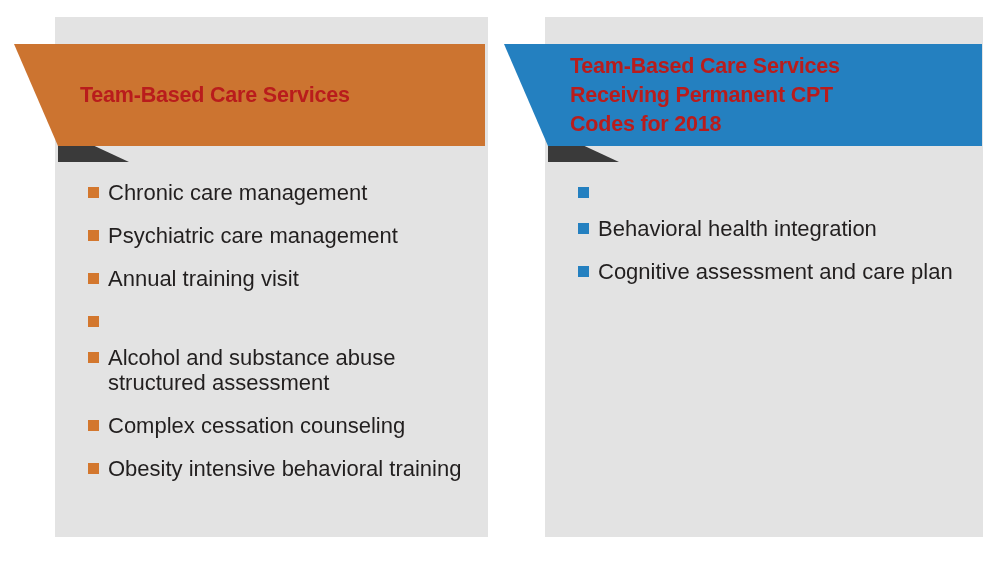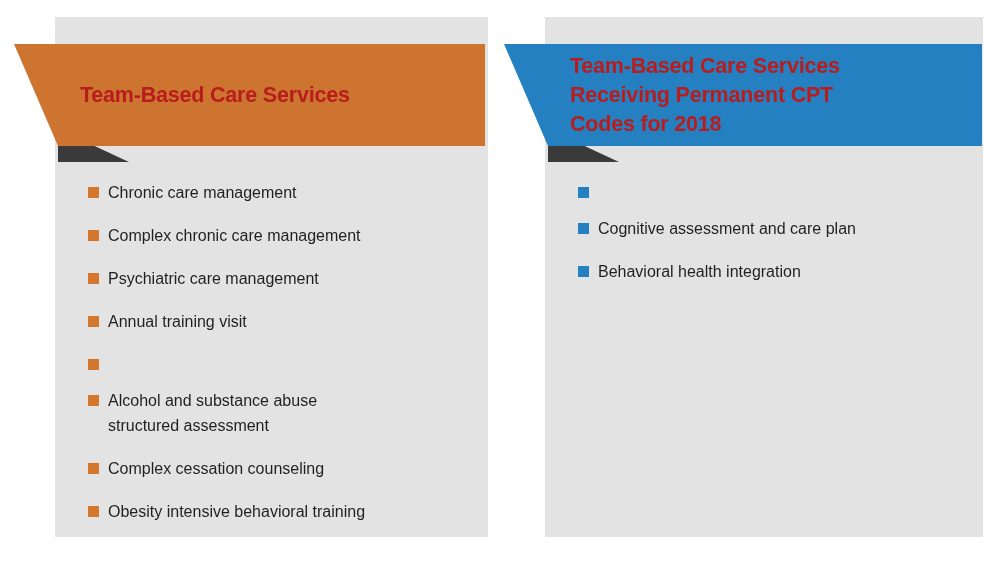--- a/index.html
+++ b/index.html
@@ -95,21 +95,21 @@
     flex: 0 0 auto;
     width: 11px;
     height: 11px;
     margin-top: 7px;
     margin-right: 9px;
   }
   #list-left .bullet  { background: #d3772e; }
   #list-right .bullet { background: #2480c0; }
 
   .list-label {
-    font-size: 16px;
+    font-size: 22px;
     line-height: 25px;
     color: #221f1f;
     white-space: pre-line;
   }
 </style>
 </head>
 <body>
 
 <div class="stage">
 
@@ -122,24 +122,20 @@
     <svg class="banner-shape" viewBox="0 0 471 118" preserveAspectRatio="none">
       <polygon points="0,0 471,0 471,102 44,102" fill="#cc7430"></polygon>
     </svg>
     <div class="banner-title" id="banner-left-title">Team-Based Care Services</div>
   </div>
 
   <div class="list" id="list-left">
     <div class="list-item">
       <span class="bullet"></span>
       <span class="list-label">Chronic care management</span>
-    </div>
-    <div class="list-item">
-      <span class="bullet"></span>
-      <span class="list-label">Complex chronic care management</span>
     </div>
     <div class="list-item">
       <span class="bullet"></span>
       <span class="list-label">Psychiatric care management</span>
     </div>
     <div class="list-item">
       <span class="bullet"></span>
       <span class="list-label">Annual training visit</span>
     </div>
     <div class="list-item">
@@ -173,21 +169,21 @@
 Receiving Permanent CPT
 Codes for 2018</div>
   </div>
 
   <div class="list" id="list-right">
     <div class="list-item">
       <span class="bullet"></span>
     </div>
     <div class="list-item">
       <span class="bullet"></span>
-      <span class="list-label">Cognitive assessment and care plan</span>
+      <span class="list-label">Behavioral health integration</span>
     </div>
     <div class="list-item">
       <span class="bullet"></span>
-      <span class="list-label">Behavioral health integration</span>
+      <span class="list-label">Cognitive assessment and care plan</span>
     </div>
   </div>
 
 </div>
 
 </body></html>

